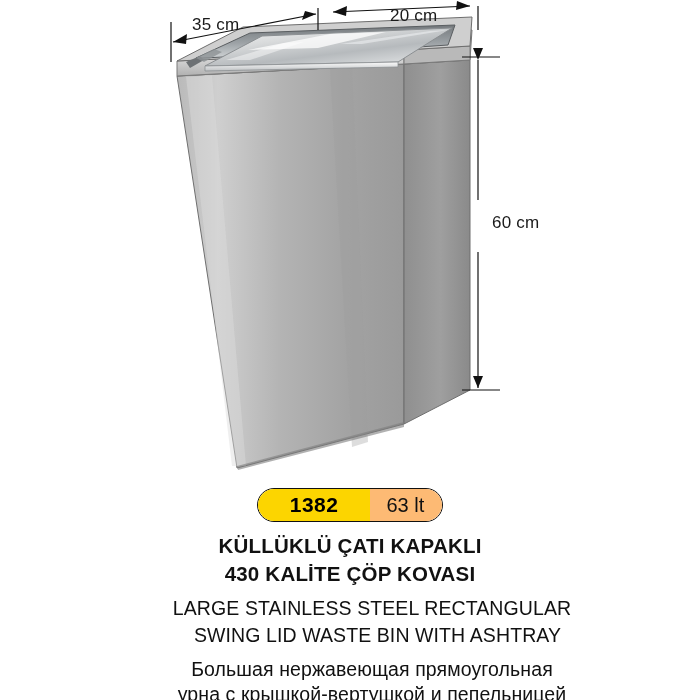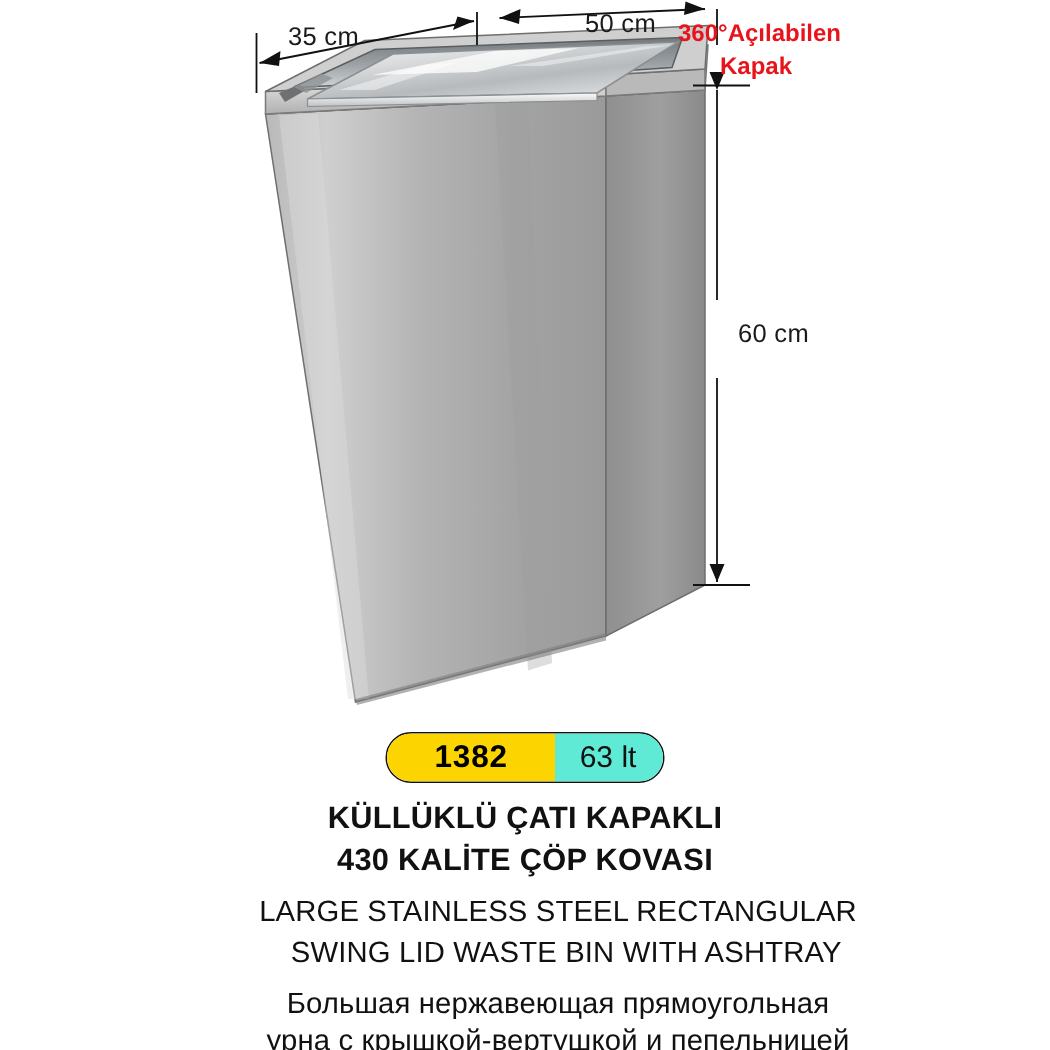--- a/index.html
+++ b/index.html
@@ -73,21 +73,21 @@
     font-size: 21px;
     font-weight: 700;
     padding: 0 32px;
     height: 32px;
     line-height: 32px;
     vertical-align: top;
     letter-spacing: 0.5px;
   }
   #badge-wrap .vol {
     display: inline-block;
-    background: #5eead4;
+    background: #fdba74;
     color: #111;
     font-size: 20px;
     padding: 0 18px 0 16px;
     height: 32px;
     line-height: 32px;
     vertical-align: top;
   }
   .cap-line {
     font-family: "Liberation Sans", sans-serif;
     color: #111;
@@ -212,28 +212,24 @@
       <polygon points="316,14 302,20 305,11"></polygon>
       <polygon points="333,12 347,6 346,16"></polygon>
       <polygon points="470,6 456,10 457,1"></polygon>
       <polygon points="478,60 473,48 483,48"></polygon>
       <polygon points="478,388 473,376 483,376"></polygon>
     </g>
   </svg>
 
   <div class="dim-label" style="left:192px; top:15px;">35 cm</div>
 
-  <div class="dim-label" style="left:390px; top:6px;">50 cm</div>
+  <div class="dim-label" style="left:390px; top:6px;">20 cm</div>
 
   <div class="dim-label" style="left:492px; top:213px;">60 cm</div>
 
-  <div class="red-label" style="left:452px; top:12px; width:200px; text-align:left;">
-    <span>360°Açılabilen</span><br>
-    <span style="display:inline-block; margin-left:28px;">Kapak</span>
-  </div>
 
   <div id="caption">
 
     <div id="badge-wrap">
       <span class="code">1382</span><span class="vol">63 lt</span>
     </div>
 
     <div class="cap-line cap-bold sp1">KÜLLÜKLÜ ÇATI KAPAKLI</div>
     <div class="cap-line cap-bold sp2">430 KALİTE ÇÖP KOVASI</div>
 

